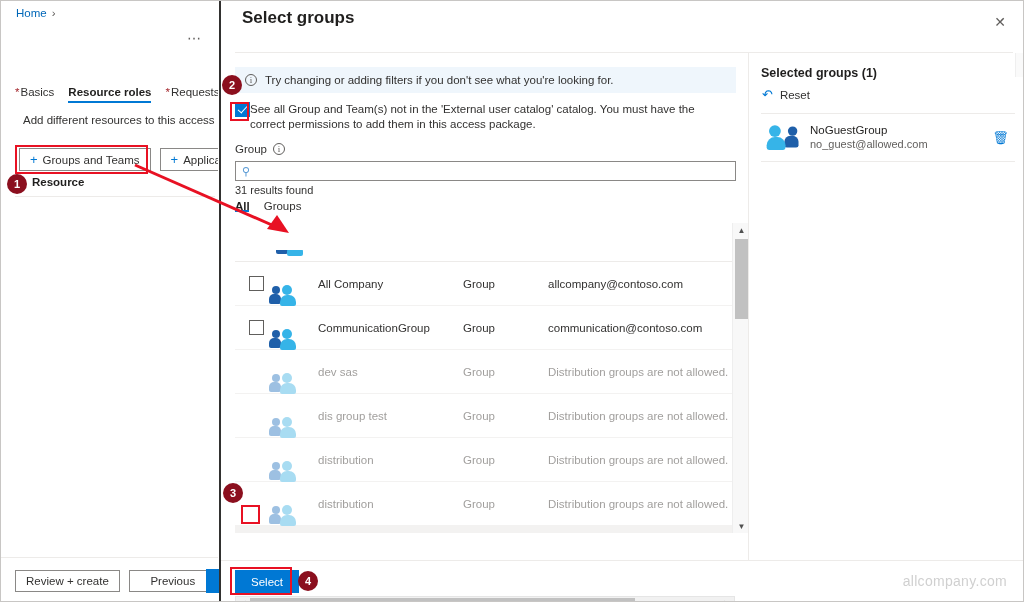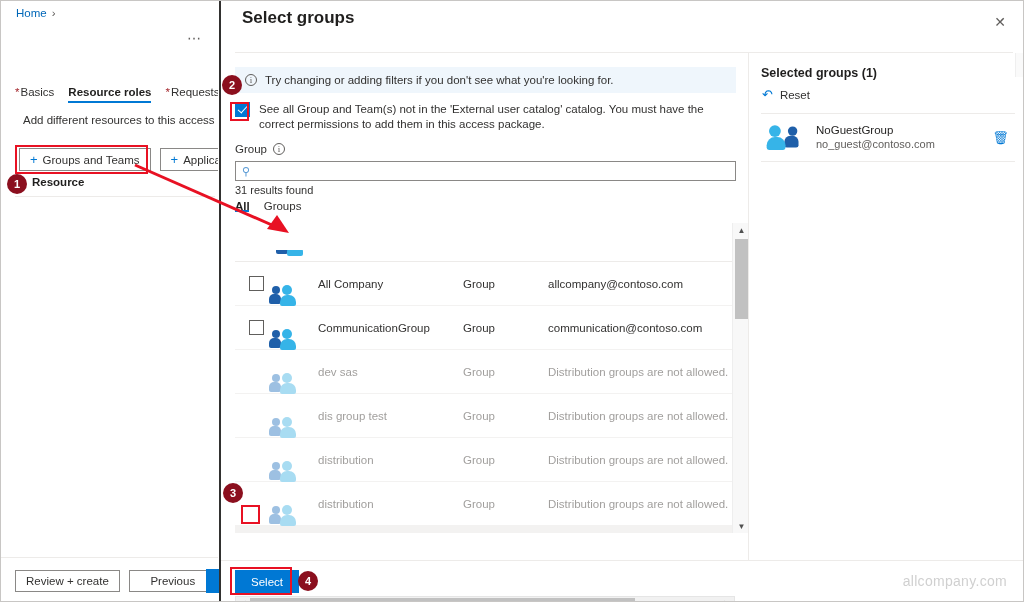--- a/index.html
+++ b/index.html
@@ -152,21 +152,21 @@
     width: 12px; height: 12px; border-radius: 50%;
     border: 1px solid #605e5c; color: #605e5c;
     font-size: 9px; line-height: 10px; text-align: center;
     flex: none; font-family: "Liberation Serif", serif;
   }
   #info-bar-text { font-size: 11.5px; color: #323130; }
 
   #catalog-row {
     position: absolute; left: 14px; top: 49px;
     width: 505px;
-    display: flex; gap: 9px; align-items: flex-start;
+    display: flex; align-items: flex-start;
   }
   .cb {
     width: 15px; height: 15px; flex: none;
     border: 1px solid #605e5c; background: #ffffff;
   }
   .cb.checked {
     background: #0078d4; border-color: #0078d4;
     position: relative;
   }
   .cb.checked::after {
@@ -347,21 +347,21 @@
     font-size: 11.5px; color: #323130;
   }
   #reset-icon { color: #0078d4; font-size: 13px; }
   #selected-rule-top {
     position: absolute; left: 12px; top: 60px;
     width: 254px; height: 1px; background: #edebe9;
   }
   #selected-item {
     position: absolute; left: 12px; top: 61px;
     width: 254px; height: 46px;
-    display: flex; align-items: center; gap: 17px;
+    display: flex; align-items: center; gap: 11px;
     padding-left: 8px;
   }
   #selected-item .avatar { transform: scale(1.18); margin-right: 4px; }
   .sel-name { font-size: 11.5px; color: #201f1e; }
   .sel-mail { font-size: 11px; color: #605e5c; margin-top: 2px; }
   #delete-icon {
     position: absolute; right: 6px; top: 16px;
     color: #0078d4; font-size: 13px;
   }
   #selected-rule-bot {
@@ -586,21 +586,21 @@
       <div id="selected-rule-top"></div>
       <div id="selected-item">
         <span class="avatar">
             <span class="p-back-head"></span>
             <span class="p-back-body"></span>
             <span class="p-front-head"></span>
             <span class="p-front-body"></span>
           </span>
         <span>
           <div class="sel-name">NoGuestGroup</div>
-          <div class="sel-mail">no_guest@contoso.com</div>
+          <div class="sel-mail">no_guest@allowed.com</div>
         </span>
         <span id="delete-icon">🗑</span>
       </div>
       <div id="selected-rule-bot"></div>
     </div>
 
     <div id="panel-bottom-rule"></div>
     <div id="select-btn">Select</div>
   </div>
 

